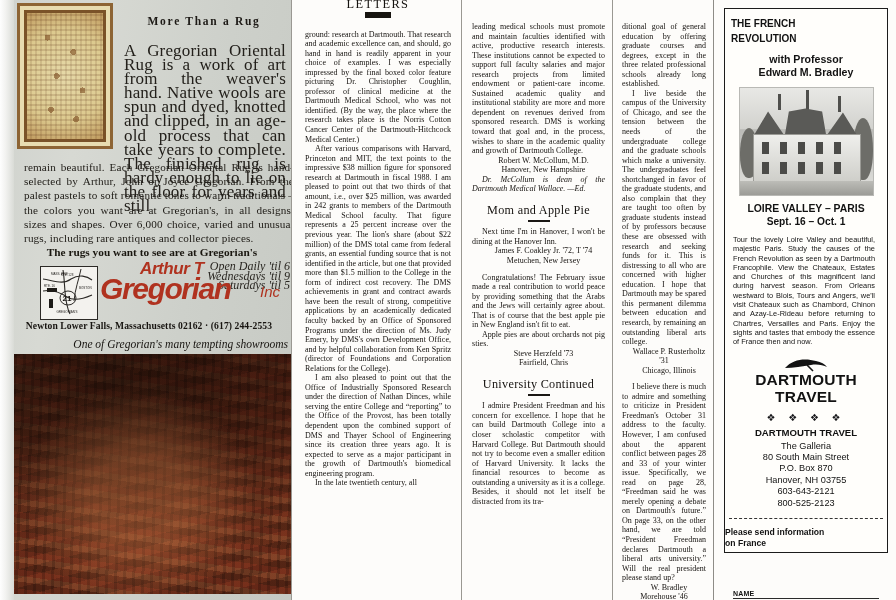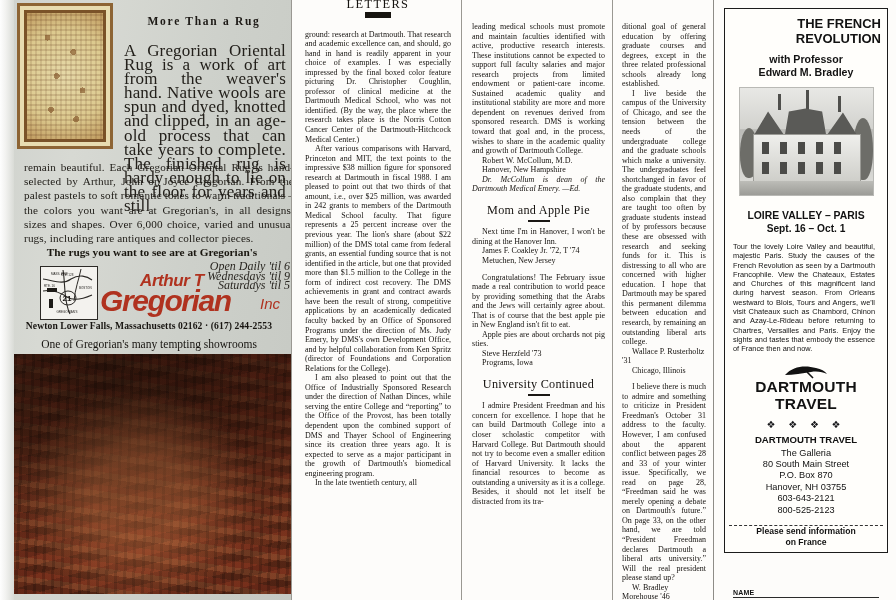--- a/index.html
+++ b/index.html
@@ -75,21 +75,21 @@
     position:absolute; left:40px; top:266px; width:56px; height:52px;
     background:#f3f2ee; border:1.5px solid #2c2a26;
   }
   #ad-map svg { display:block; }
   #ad-hours {
     position:absolute; left:200px; top:262px; width:90px;
     text-align:right; font-style:italic; font-size:12px; line-height:9.6px;
     color:#2a2722; font-family:"Liberation Serif", serif;
   }
   #ad-logo {
-    position:absolute; left:100px; top:272px; width:190px; height:48px;
+    position:absolute; left:100px; top:260px; width:190px; height:48px;
     color:#b0321f;
   }
   #ad-logo .a1 {
     position:absolute; left:40px; top:-1px;
     font-family:"Liberation Sans", sans-serif;
     font-weight:700; font-style:italic; font-size:17px; letter-spacing:-.4px;
   }
   #ad-logo .a2 {
     position:absolute; left:0px; top:12px;
     font-family:"Liberation Sans", sans-serif;
@@ -100,21 +100,21 @@
     font-family:"Liberation Sans", sans-serif;
     font-weight:400; font-style:italic; font-size:15px;
   }
   #ad-addr {
     position:absolute; left:10px; top:320px; width:278px;
     text-align:center; font-size:9.6px; font-weight:700; color:#171410;
     letter-spacing:.1px;
   }
   #ad-caption {
     position:absolute; left:10px; top:338px; width:278px;
-    text-align:center; font-size:11.5px; color:#171410;
+    text-align:right; font-size:11.5px; font-style:italic; color:#171410;
   }
   #showroom-photo {
     position:absolute; left:14px; top:354px; width:277px; height:240px;
     background:
       radial-gradient(ellipse at 20% 20%, rgba(20,10,5,.55) 0 18%, transparent 60%),
       radial-gradient(ellipse at 78% 14%, rgba(30,12,6,.5) 0 16%, transparent 60%),
       repeating-linear-gradient(8deg, rgba(120,40,25,.40) 0 6px, rgba(60,22,12,.30) 6px 13px, rgba(150,95,60,.25) 13px 19px),
       repeating-linear-gradient(-14deg, rgba(160,70,40,.30) 0 9px, rgba(70,30,18,.35) 9px 18px),
       linear-gradient(180deg,#4d2214 0%,#7a3820 35%,#8c4426 60%,#5d2a17 100%);
   }
@@ -151,38 +151,38 @@
     margin:1px auto 5px auto;
   }
   .masthead {
     text-align:center; font-size:12.4px; letter-spacing:1.4px;
     margin:0 0 1px 0; text-indent:0;
   }
   .masthead-rule {
     width:26px; height:6px; background:#17140f; margin:2px auto 12px auto;
   }
   .sig {
-    text-align:left; text-indent:0; margin-top:0;
+    text-align:center; text-indent:0; margin-top:0;
   }
   .ital {
     font-style:italic; text-indent:0; margin-top:8px; line-height:9.6px;
   }
   .gap { height:7px; }
 
   
   #ad-right {
     position:absolute; left:724px; top:8px; width:164px; height:545px;
     border:1.6px solid #1b1b1b;
     background:#fffefb;
     font-family:"Liberation Sans", sans-serif;
     color:#121212;
     box-sizing:border-box;
   }
   #ar-title {
-    text-align:right; font-size:13px; font-weight:700;
+    text-align:left; font-size:10px; font-weight:700;
     line-height:14.5px; margin:8px 6px 0 6px;
   }
   #ar-sub {
     text-align:center; font-size:10.6px; font-weight:700;
     line-height:13px; margin:7px 6px 0 6px;
   }
   #ar-photo {
     margin:8px auto 0 auto; width:133px; height:107px;
     background:
       linear-gradient(180deg,#d8d8d4 0%,#c9c9c5 38%,#bcbcb8 39%,#e2e2de 100%);
@@ -195,41 +195,41 @@
     background:#5a5a57;
     clip-path:polygon(0% 100%,14% 18%,30% 100%,34% 18%,50% 8%,66% 18%,70% 100%,86% 22%,100% 100%);}
   #ar-photo .bld{position:absolute;left:13px;top:46px;width:106px;height:46px;
     background:linear-gradient(180deg,#efefec,#cfcfca);border:1px solid #9b9b96;}
   #ar-photo .win{position:absolute;width:7px;height:12px;background:#4b4b48;}
   #ar-photo .spire{position:absolute;width:3px;background:#4f4f4c;}
   #ar-photo .ground{position:absolute;left:0;bottom:0;width:100%;height:14px;
     background:linear-gradient(180deg,#bdbdb8,#9c9c97);}
   #ar-photo .tree{position:absolute;border-radius:50% 50% 45% 45%;background:#6d6d68;}
   #ar-loc {
-    text-align:center; font-size:10.4px; font-weight:700; margin:14px 4px 0 4px;
+    text-align:center; font-size:10.4px; font-weight:700; margin:7px 4px 0 4px;
   }
   #ar-date {
     text-align:center; font-size:10.2px; font-weight:700; margin:2px 4px 0 4px;
   }
   #ar-body {
     margin:8px 12px 0 8px; font-size:7.4px; line-height:9.3px; text-align:justify;
   }
   #ar-logo { margin-top:10px; text-align:center; }
   #ar-logo .bird { display:block; margin:0 auto -2px auto; }
   #ar-logo .l1 { font-size:15.5px; font-weight:700; letter-spacing:.2px; line-height:17px;}
   #ar-logo .l2 { font-size:15.5px; font-weight:700; letter-spacing:.2px; line-height:17px;}
   #ar-florets {
     text-align:center; font-size:10px; letter-spacing:5px; margin:7px 0 4px 0; color:#17171a;
   }
   #ar-co { text-align:center; font-size:9.6px; font-weight:700; }
   #ar-addr { text-align:center; font-size:9.2px; line-height:11.4px; margin-top:3px; }
   #ar-dash {
     border-top:1.6px dashed #333; margin:9px 4px 0 4px;
   }
-  #ar-req { text-align:center; font-size:8.6px; font-weight:700; line-height:10.6px; }
+  #ar-req { font-size:8.6px; font-weight:700; line-height:10.6px; margin-top:8px; }
   .formline {
     position:relative; margin:0 8px; height:20px; border-bottom:1px solid #2a2a2a;
   }
   .formline span {
     position:absolute; bottom:1px; font-size:7px; font-weight:700; letter-spacing:.2px;
   }
   #fl-name { margin-top:30px; }
 </style>
 </head>
 <body>
@@ -296,32 +296,32 @@
     <p class="noind">ground: research at Dartmouth. That research and academic excellence can, and should, go hand in hand is readily apparent in your choice of examples. I was especially impressed by the final boxed color feature picturing Dr. Christopher Coughlin, professor of clinical medicine at the Dartmouth Medical School, who was not identified. (By the way, the place where the research takes place is the Norris Cotton Cancer Center of the Dartmouth-Hitchcock Medical Center.)</p>
     <p>After various comparisons with Harvard, Princeton and MIT, the text points to the impressive $38 million figure for sponsored research at Dartmouth in fiscal 1988. I am pleased to point out that two thirds of that amount, i.e., over $25 million, was awarded in 242 grants to members of the Dartmouth Medical School faculty. That figure represents a 25 percent increase over the previous year. The lion's share (about $22 million) of the DMS total came from federal grants, an essential funding source that is not identified in the article, but one that provided more than $1.5 million to the College in the form of indirect cost recovery. The DMS achievements in grant and contract awards have been the result of strong, competitive applications by an academically dedicated faculty backed by an Office of Sponsored Programs under the direction of Ms. Judy Emery, by DMS's own Development Office, and by helpful collaboration from Ken Spritz (director of Foundations and Corporation Relations for the College).</p>
     <p>I am also pleased to point out that the Office of Industrially Sponsored Research under the direction of Nathan Dinces, while serving the entire College and “reporting” to the Office of the Provost, has been totally dependent upon the combined support of DMS and Thayer School of Engineering since its creation three years ago. It is expected to serve as a major participant in the growth of Dartmouth's biomedical engineering program.</p>
     <p>In the late twentieth century, all</p>
   </div>
 
   <div class="col" style="left:472px; width:133px; top:22px;">
     <p class="noind">leading medical schools must promote and maintain faculties identified with active, productive research interests. These institutions cannot be expected to support full faculty salaries and major research projects from limited endowment or patient-care income. Sustained academic quality and institutional stability are more and more dependent on revenues derived from sponsored research. DMS is working toward that goal and, in the process, wishes to share in the academic quality and growth of Dartmouth College.</p>
     <p class="sig">Robert W. McCollum, M.D.</p>
     <p class="sig">Hanover, New Hampshire</p>
-    <p class="ital">Dr. McCollum is dean of the Dartmouth Medical Emery. —Ed.</p>
+    <p class="ital">Dr. McCollum is dean of the Dartmouth Medical Wallace. —Ed.</p>
 
     <div class="sec-title">Mom and Apple Pie</div>
     <div class="sec-rule"></div>
     <p>Next time I'm in Hanover, I won't be dining at the Hanover Inn.</p>
     <p class="sig">James F. Coakley Jr. '72, T '74</p>
     <p class="sig">Metuchen, New Jersey</p>
     <div class="gap"></div>
     <p>Congratulations! The February issue made a real contribution to world peace by providing something that the Arabs and the Jews will certainly agree about. That is of course that the best apple pie in New England isn't fit to eat.</p>
     <p>Apple pies are about orchards not pig sties.</p>
     <p class="sig">Steve Herzfeld '73</p>
-    <p class="sig">Programs, Iowa</p>
+    <p class="sig">Fairfield, Chris</p>
 
     <div class="sec-title">University Continued</div>
     <div class="sec-rule"></div>
     <p>I admire President Freedman and his concern for excellence. I hope that he can build Dartmouth College into a closer scholastic competitor with Harvard College. But Dartmouth should not try to become even a smaller edition of Harvard University. It lacks the financial resources to become as outstanding a university as it is a college. Besides, it should not let itself be distracted from its tra-</p>
   </div>
 
   <div class="col" style="left:622px; width:84px; top:22px;">
     <p class="noind">ditional goal of general education by offering graduate courses and degrees, except in the three related professional schools already long established.</p>
     <p>I live beside the campus of the University of Chicago, and see the tension between the needs of the undergraduate college and the graduate schools which make a university. The undergraduates feel shortchanged in favor of the graduate students, and also complain that they are taught too often by graduate students instead of by professors because these are obsessed with research and seeking funds for it. This is distressing to all who are concerned with higher education. I hope that Dartmouth may be spared this permanent dilemma between education and research, by remaining an outstanding liberal arts college.</p>
     <p class="sig">Wallace P. Rusterholtz '31</p>

